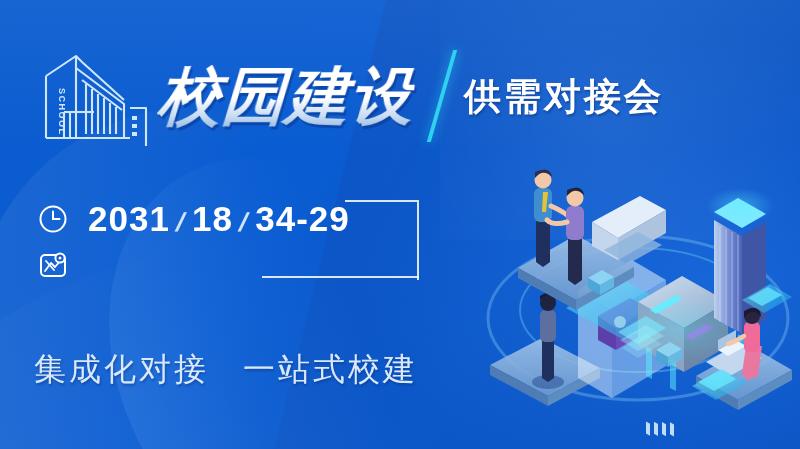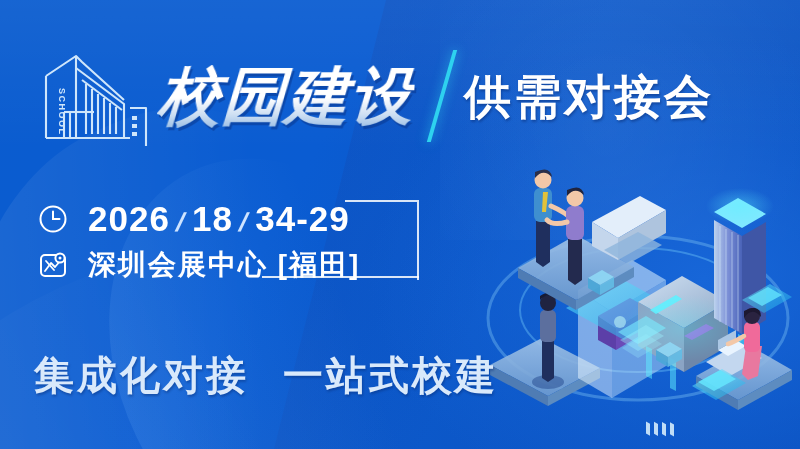--- a/index.html
+++ b/index.html
@@ -41,21 +41,21 @@
     letter-spacing:1px;
     background:linear-gradient(180deg,#ffffff 0%,#ffffff 52%,#cfe0f3 78%,#9dc0e6 100%);
     -webkit-background-clip:text;background-clip:text;color:transparent;
     text-shadow:0 0 0 rgba(0,0,0,0);
     transform:skewX(-3deg);
     filter:drop-shadow(2px 3px 0 rgba(8,52,140,.55));
   }
   .slash{width:4px;height:92px;background:#2ed2ef;margin:0 20px 0 26px;
          transform:skewX(-16deg);box-shadow:0 0 10px rgba(46,210,239,.7);}
   .title-sub{
-    font-size:47px;line-height:1;font-weight:bold;color:#ffffff;letter-spacing:3px;
+    font-size:37px;line-height:1;font-weight:bold;color:#ffffff;letter-spacing:3px;
     filter:drop-shadow(1px 2px 1px rgba(6,40,110,.45));
   }
 
   
   .info{position:absolute;left:38px;top:196px;}
   .info-row{display:flex;align-items:center;height:46px;}
   .info-ico{width:30px;height:30px;flex:0 0 auto;margin-right:20px;}
   .date-text{font-size:35px;font-weight:bold;color:#ffffff;letter-spacing:1px;
              font-family:"Liberation Sans",sans-serif;}
   .date-text .sep{color:#cfe4ff;font-size:26px;font-weight:bold;margin:0 7px;
@@ -64,21 +64,21 @@
 
   
   .bracket{position:absolute;left:345px;top:200px;width:72px;height:78px;
            border-top:2px solid rgba(255,255,255,.85);
            border-right:2px solid rgba(255,255,255,.85);}
   .bracket-tail{position:absolute;left:262px;top:276px;width:157px;height:2px;
            background:rgba(255,255,255,.85);}
 
   
   .slogan{position:absolute;left:34px;top:348px;
-          font-size:40px;font-weight:bold;color:#d9e9fb;letter-spacing:3px;
+          font-size:32px;font-weight:normal;color:#d9e9fb;letter-spacing:3px;
           filter:drop-shadow(1px 2px 1px rgba(6,40,110,.4));}
   .slogan .gap{display:inline-block;width:34px;}
 
   
   .illus{position:absolute;right:0;top:150px;width:330px;height:290px;}
 </style>
 </head>
 <body>
 
 <div id="banner">
@@ -291,35 +291,34 @@
   <div class="info">
 
     <div class="info-row">
       <span class="info-ico">
         <svg width="30" height="30" viewBox="0 0 30 30">
           <circle cx="15" cy="15" r="12.5" fill="none" stroke="#ffffff" stroke-width="2"></circle>
           <path d="M15 7.5 L15 15 L21.5 15" fill="none" stroke="#ffffff" stroke-width="2" stroke-linecap="round"></path>
         </svg>
       </span>
       <span class="date-text">
-        <span>2026</span><span class="sep">/</span><span>18</span><span class="sep">/</span><span>34-29</span>
+        <span>2031</span><span class="sep">/</span><span>18</span><span class="sep">/</span><span>34-29</span>
       </span>
     </div>
 
     <div class="info-row">
       <span class="info-ico">
         <svg width="30" height="30" viewBox="0 0 30 30">
           <rect x="3" y="5" width="24" height="21" rx="4" fill="none" stroke="#ffffff" stroke-width="2"></rect>
           <path d="M7 21 L13 13 L17 17 L23 10" fill="none" stroke="#ffffff" stroke-width="1.8" stroke-linecap="round" stroke-linejoin="round"></path>
           <path d="M8 11 L16 20" fill="none" stroke="#ffffff" stroke-width="1.8" stroke-linecap="round"></path>
           <circle cx="22" cy="8" r="4.6" fill="#0a5ccf" stroke="#ffffff" stroke-width="2"></circle>
           <circle cx="22" cy="8" r="1.5" fill="#ffffff"></circle>
         </svg>
       </span>
-      <span class="place-text">深圳会展中心 [福田]</span>
     </div>
   </div>
 
   <div class="slogan">
     <span>集成化对接</span><span class="gap"></span><span>一站式校建</span>
   </div>
 
 </div>
 
 </body></html>

